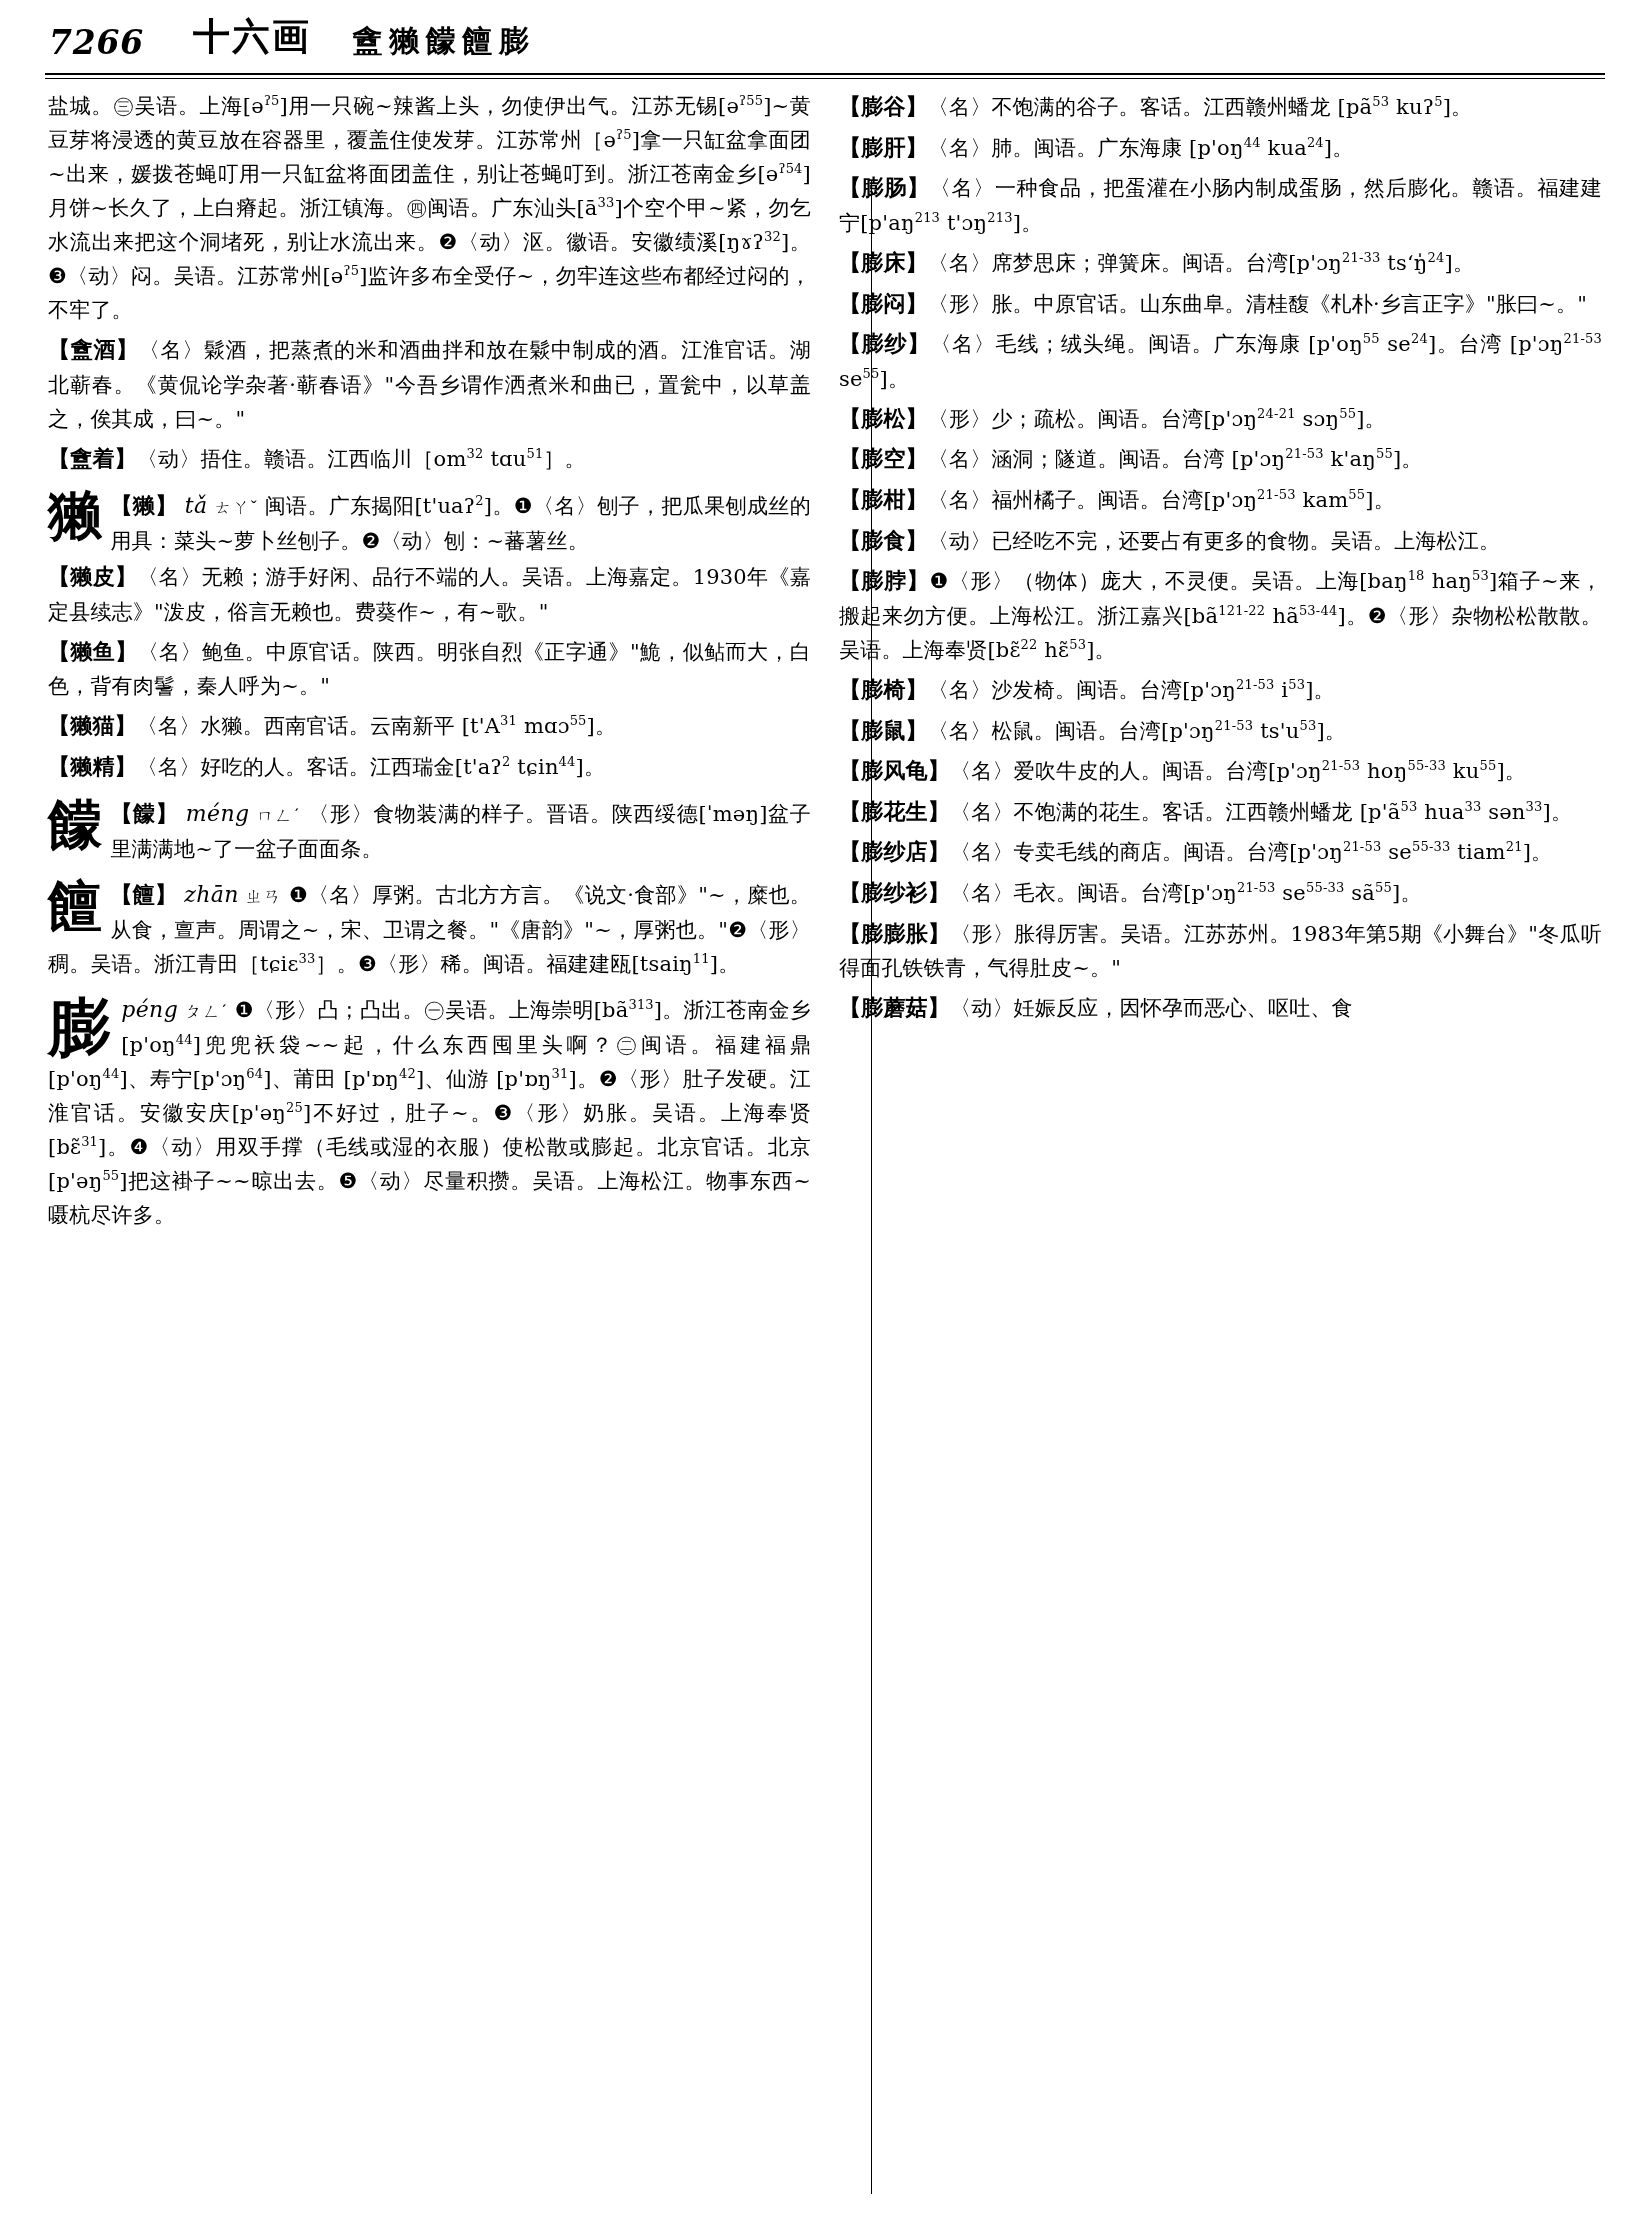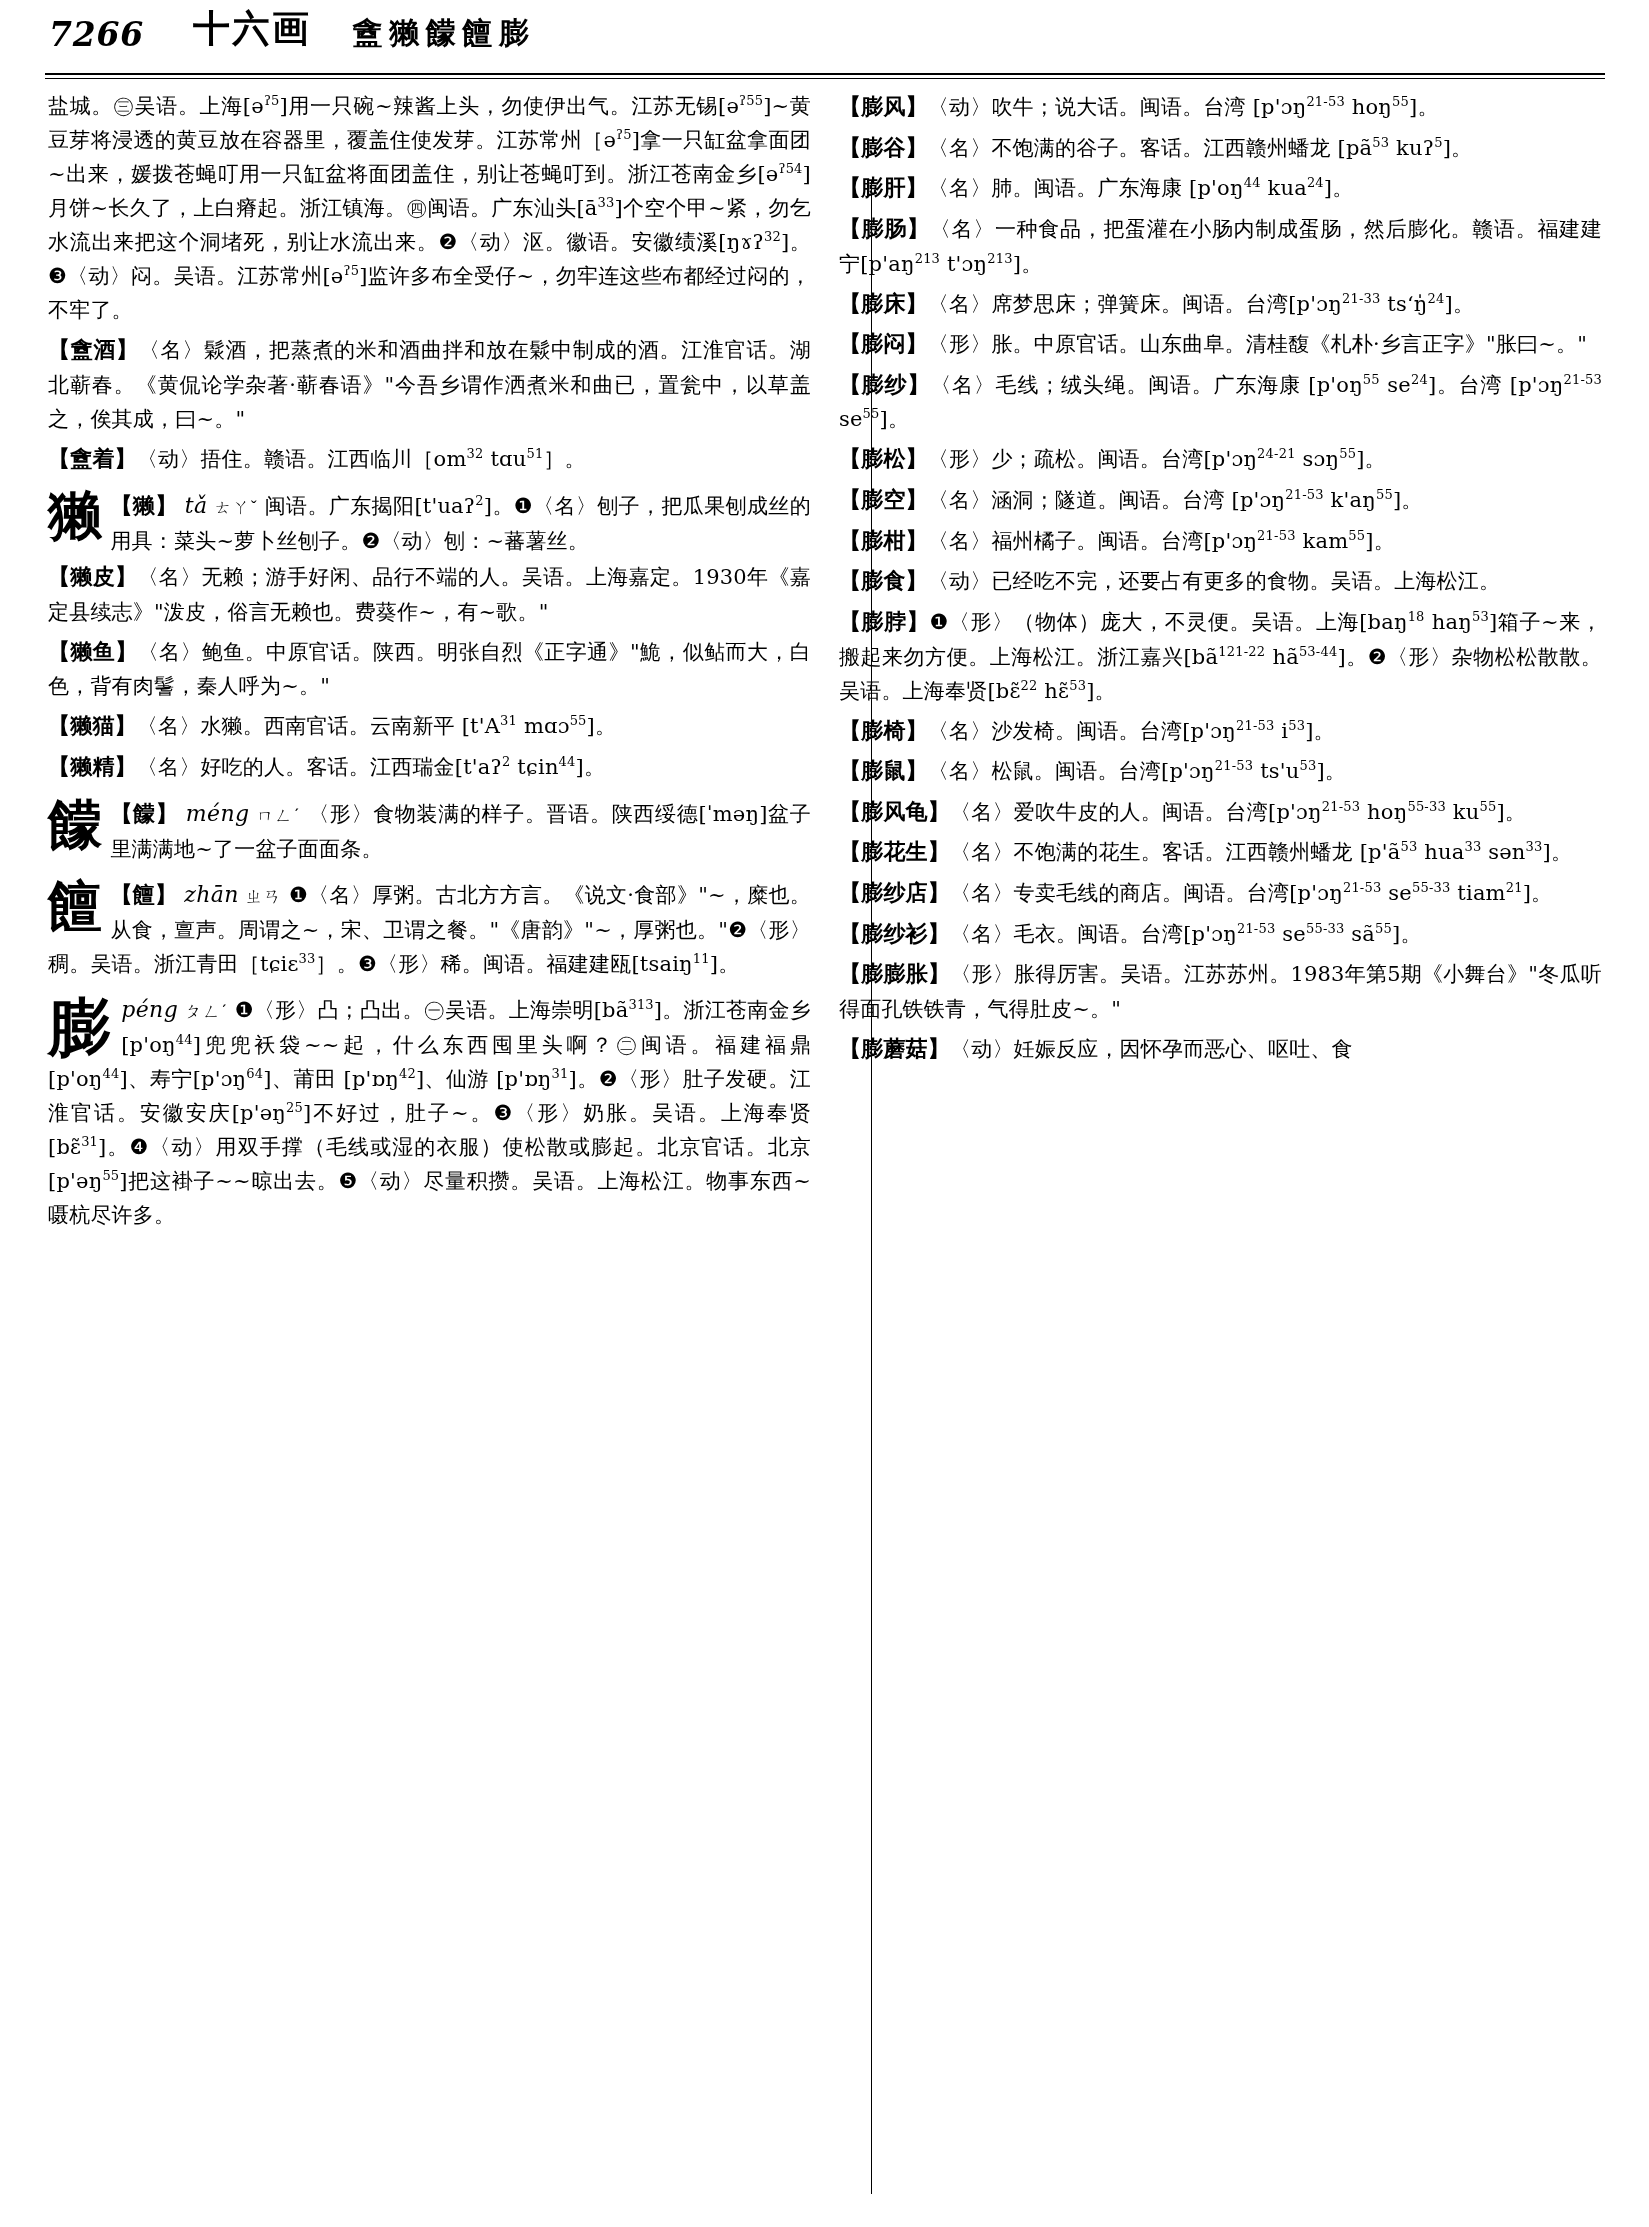--- a/index.html
+++ b/index.html
@@ -19,21 +19,21 @@
     width: 1650px;
     height: 2227px;
     position: relative;
     padding: 0;
     box-sizing: border-box;
   }
 
   
   .header {
     position: absolute;
-    top: 5px;
+    top: 13px;
     left: 49px;
     right: 49px;
     height: 49px;
     display: flex;
     align-items: flex-end;
   }
   .folio {
     font-family: "DejaVu Serif", serif;
     font-style: italic;
     font-weight: bold;
@@ -222,23 +222,20 @@
         <span>❶〈形〉凸；凸出。㊀吴语。上海崇明[bã<sup>313</sup>]。浙江苍南金乡[p'oŋ<sup>44</sup>]兜兜袄袋~~起，什么东西囤里头啊？㊁闽语。福建福鼎 [p'oŋ<sup>44</sup>]、寿宁[p'ɔŋ<sup>64</sup>]、莆田 [p'ɒŋ<sup>42</sup>]、仙游 [p'ɒŋ<sup>31</sup>]。❷〈形〉肚子发硬。江淮官话。安徽安庆[p'əŋ<sup>25</sup>]不好过，肚子~。❸〈形〉奶胀。吴语。上海奉贤[bɛ̃<sup>31</sup>]。❹〈动〉用双手撑（毛线或湿的衣服）使松散或膨起。北京官话。北京[p'əŋ<sup>55</sup>]把这褂子~~晾出去。❺〈动〉尽量积攒。吴语。上海松江。物事东西~嗫杭尽许多。</span>
       </div>
 
     </div>
 
     <div class="col-divider"></div>
 
     <div class="col">
 
       <div class="entry">
-        <span class="bracket">【膨风】</span><span>〈动〉吹牛；说大话。闽语。台湾 [p'ɔŋ<sup>21-53</sup> hoŋ<sup>55</sup>]。</span>
-      </div>
-      <div class="entry">
         <span class="bracket">【膨谷】</span><span>〈名〉不饱满的谷子。客话。江西赣州蟠龙 [pã<sup>53</sup> kuʔ<sup>5</sup>]。</span>
       </div>
       <div class="entry">
         <span class="bracket">【膨肝】</span><span>〈名〉肺。闽语。广东海康 [p'oŋ<sup>44</sup> kua<sup>24</sup>]。</span>
       </div>
       <div class="entry">
         <span class="bracket">【膨肠】</span><span>〈名〉一种食品，把蛋灌在小肠内制成蛋肠，然后膨化。赣语。福建建宁[p'aŋ<sup>213</sup> t'ɔŋ<sup>213</sup>]。</span>
       </div>
       <div class="entry">
         <span class="bracket">【膨床】</span><span>〈名〉席梦思床；弹簧床。闽语。台湾[p'ɔŋ<sup>21-33</sup> tsʻŋ̍<sup>24</sup>]。</span>

